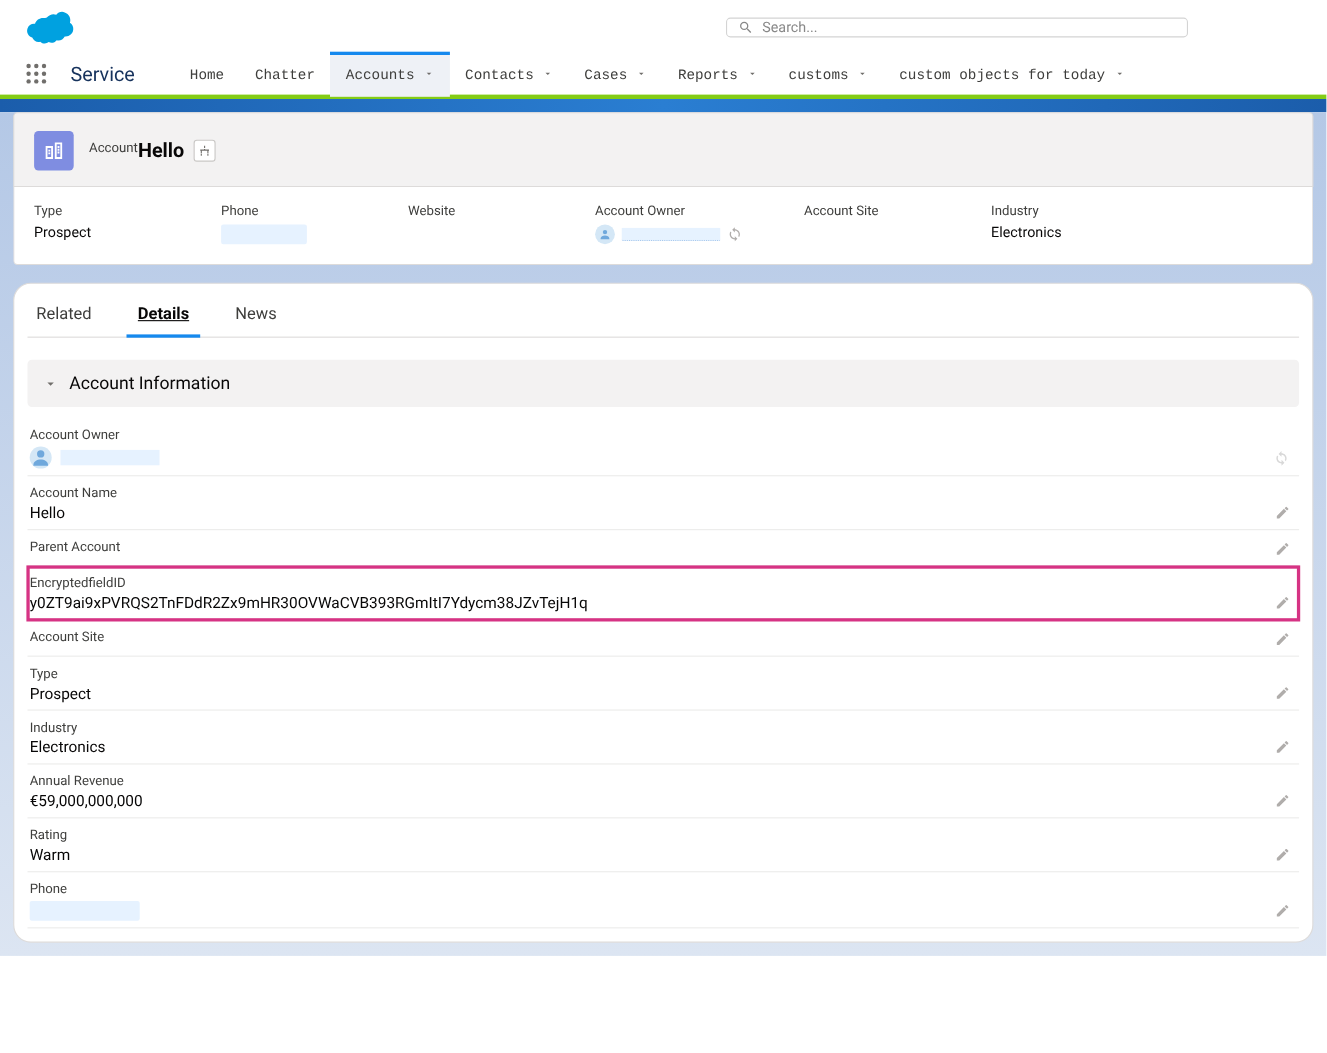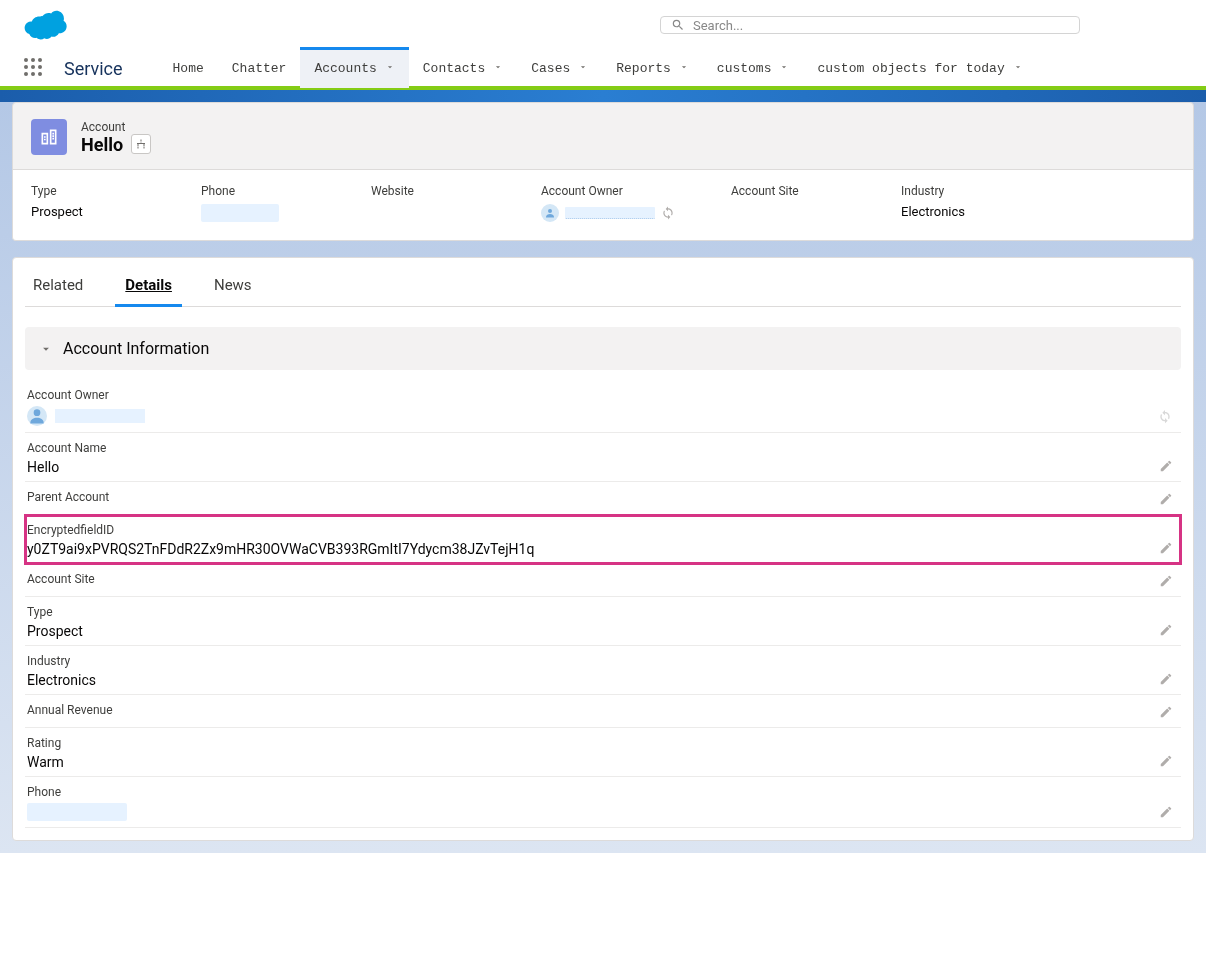--- a/index.html
+++ b/index.html
@@ -17,39 +17,39 @@
   .nav-item { display: flex; align-items: center; padding: 0 14px; font-size: 13px; color: #3e3e3c; cursor: pointer; position: relative; font-family: Liberation Mono, monospace; }
   .nav-item.active { background: #eef1f6; }
   .nav-item.active::before { content:""; position:absolute; top:-1px; left:0; right:0; height:3px; background:#1589ee; }
   .chev { margin-left: 8px; }
   .chev svg { width:10px; height:10px; fill:#706e6b; }
   .band { height: 12px; background: linear-gradient(90deg,#1b5dab,#2a7ed2,#1b5dab); }
   .page { background: linear-gradient(180deg, #b4c8e6, #dce5f2); padding: 0 12px 12px; }
   .record-header { background: #f3f2f2; border: 1px solid #dddbda; border-radius: 4px 4px 0 0; padding: 16px 18px 14px; display:flex; align-items:center; gap:14px; }
   .record-icon { width: 36px; height: 36px; border-radius: 4px; background: #7f8de1; display:flex; align-items:center; justify-content:center; }
   .record-icon svg { width:20px; height:20px; fill:#fff; }
-  .record-title-wrap { display:flex; flex-direction:column; }
+  .record-title-wrap { display:flex; flex-direction:row;text-align:center; }
   .record-label { font-size: 12px; color: #3e3e3c; }
   .record-name { font-size: 18px; font-weight: 700; color: #080707; display:flex; align-items:center; gap:8px; }
   .hier-btn { width:20px; height:20px; border:1px solid #c9c7c5; border-radius:3px; background:#fff; display:flex; align-items:center; justify-content:center; cursor:pointer; }
   .hier-btn svg{ width:12px;height:12px;fill:#706e6b;}
   .highlights { background:#fff; border:1px solid #dddbda; border-top:none; border-radius:0 0 4px 4px; padding: 14px 18px 18px; display:flex; }
   .hl { width: 170px; }
   .hl.wide { width: 190px; }
   .hl-label { font-size: 12px; color: #3e3e3c; margin-bottom: 6px; }
   .hl-value { font-size: 13px; color: #080707; }
   .phone-redact { width: 78px; height: 18px; background:#e6f2ff; border-radius:2px; }
   .owner-redact { display:flex; align-items:center; gap:6px;}
   .owner-redact .avatar { width:18px;height:18px;border-radius:50%;background:#d4e7f6;display:flex;align-items:center;justify-content:center;}
   .owner-redact .avatar svg{width:12px;height:12px;fill:#6fa8dc;}
   .owner-redact .bar { width:90px; height:12px; background:#e6f2ff; border-radius:1px; border-bottom:1px dotted #a9c9ec;}
   .owner-redact .change{ width:14px;height:14px;}
   .owner-redact .change svg{width:14px;height:14px;fill:#b0adab;}
   .gap { height: 16px; }
-  .card { background:#fff; border:1px solid #dddbda; border-radius:4px; padding: 0 12px 12px; }
+  .card { background:#fff; border:1px solid #dddbda; border-radius:16px; padding: 0 12px 12px; }
   .tabs { display:flex; gap: 34px; border-bottom:1px solid #dddbda; padding: 0 4px;}
   .tab { padding: 18px 4px 12px; font-size: 15px; color:#3e3e3c; cursor:pointer; position:relative; }
   .tab.active { font-weight:700; color:#080707; text-decoration:underline; }
   .tab.active::after{content:"";position:absolute;left:-6px;right:-6px;bottom:-1px;height:3px;background:#1589ee;}
   .section-header { background:#f3f2f2; border-radius:4px; padding: 12px 14px; margin-top: 20px; display:flex; align-items:center; gap:10px; cursor:pointer;}
   .section-header svg { width:14px;height:14px;fill:#706e6b;}
   .section-title { font-size: 16px; color:#080707; }
   .fields { margin-top: 10px; }
   .field { border-bottom:1px solid #ecebea; padding: 8px 2px 6px; position:relative; }
   .field.highlighted { outline: 3px solid #d63384; outline-offset:-2px; z-index:1; }
@@ -280,20 +280,21 @@
           <div class="f-label">Industry</div>
           <div class="f-value">Electronics</div>
           <span class="edit-icon">
             <svg viewBox="0 0 24 24">
               <path d="M3 17.25V21h3.75L17.81 9.94l-3.75-3.75L3 17.25zM20.71 7.04a1 1 0 000-1.41l-2.34-2.34a1 1 0 00-1.41 0l-1.83 1.83 3.75 3.75 1.83-1.83z"></path>
             </svg>
           </span>
         </div>
         <div class="field">
           <div class="f-label">Annual Revenue</div>
+          <div class="f-value">€59,000,000,000</div>
           <span class="edit-icon">
             <svg viewBox="0 0 24 24">
               <path d="M3 17.25V21h3.75L17.81 9.94l-3.75-3.75L3 17.25zM20.71 7.04a1 1 0 000-1.41l-2.34-2.34a1 1 0 00-1.41 0l-1.83 1.83 3.75 3.75 1.83-1.83z"></path>
             </svg>
           </span>
         </div>
         <div class="field">
           <div class="f-label">Rating</div>
           <div class="f-value">Warm</div>
           <span class="edit-icon">

